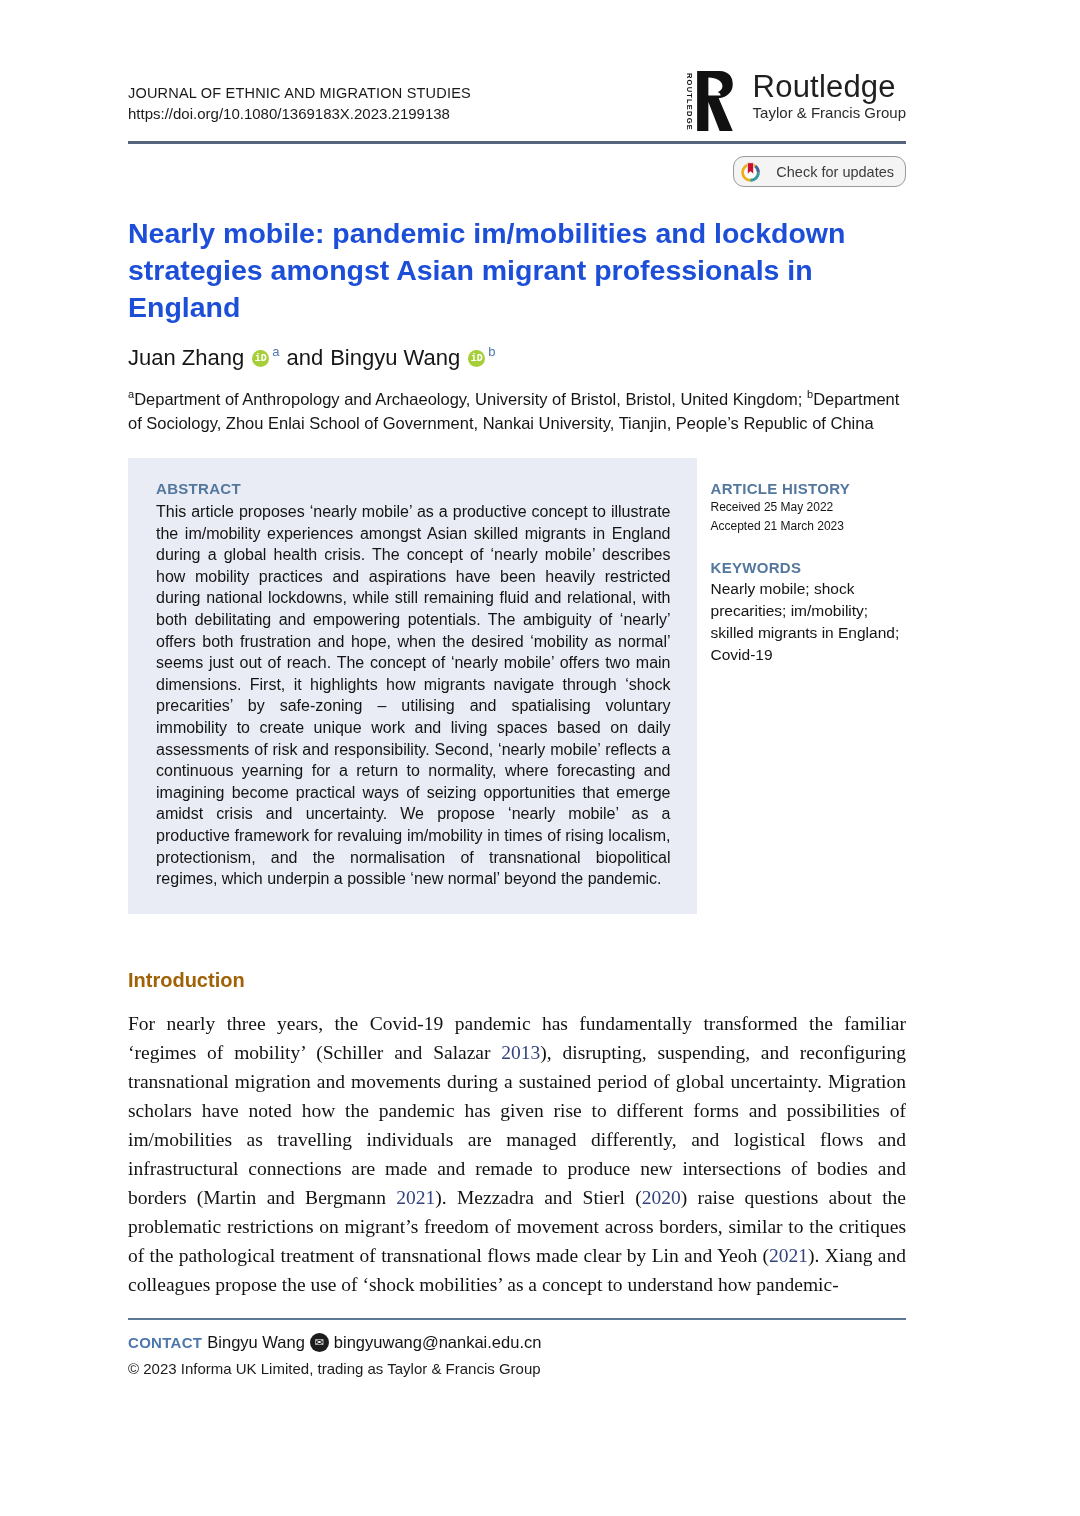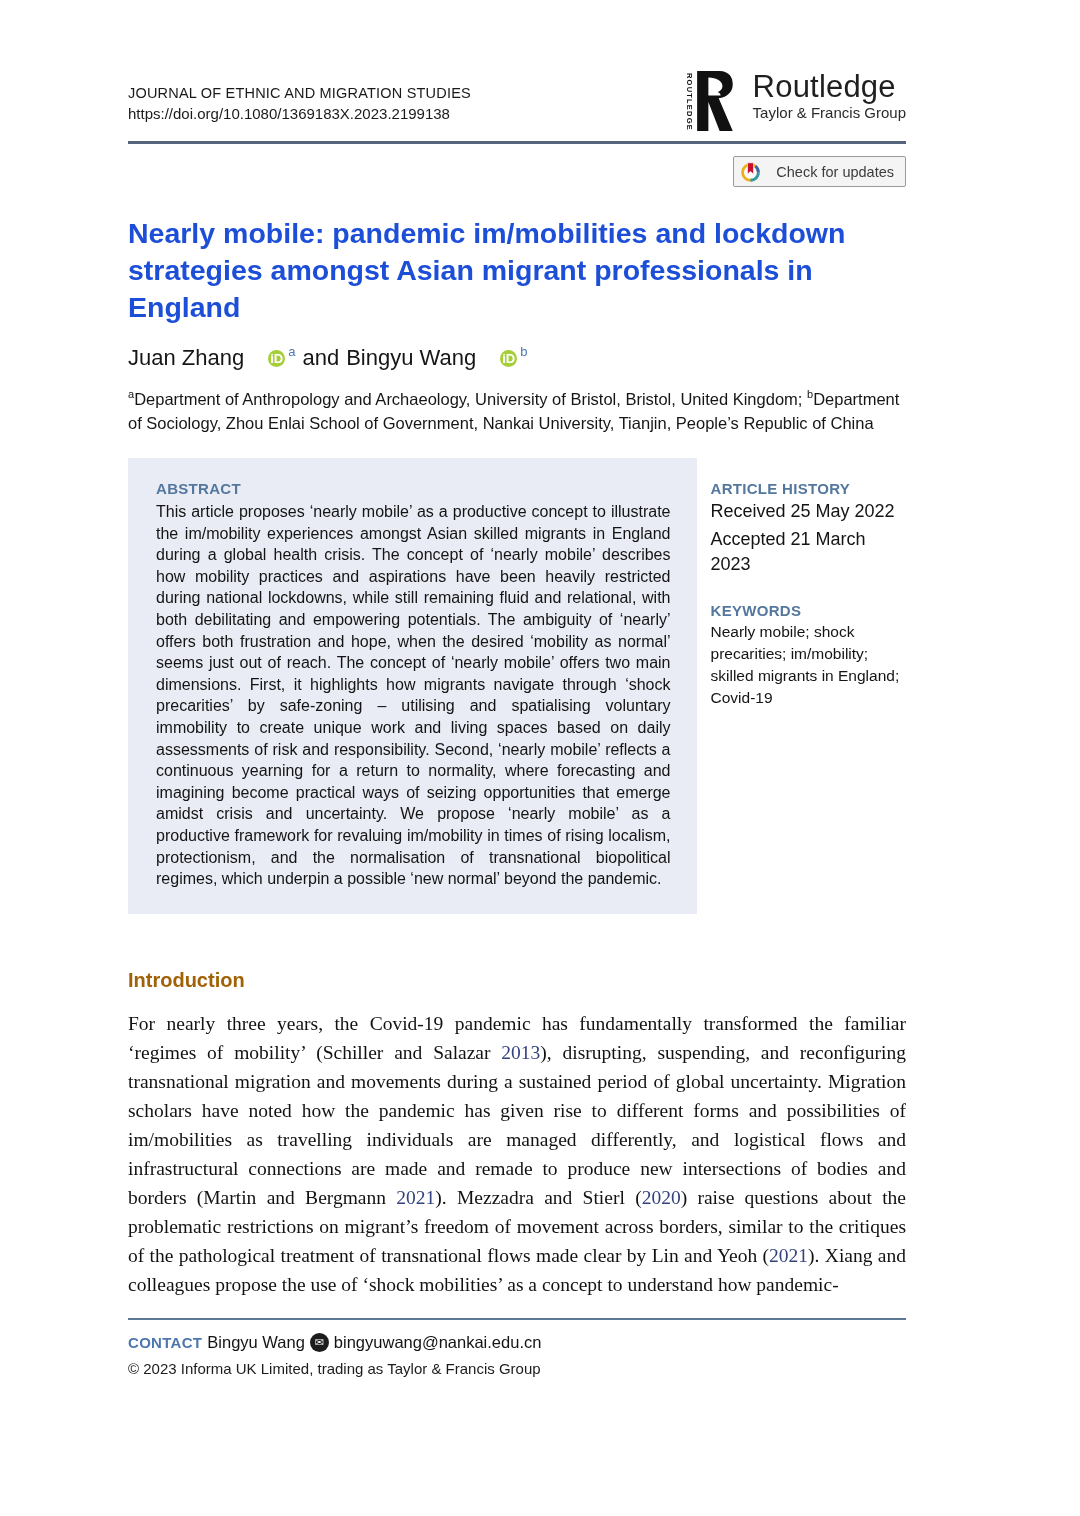--- a/index.html
+++ b/index.html
@@ -13,38 +13,38 @@
   .logo-block{display:flex;align-items:flex-start;gap:20px;margin-top:-14px;}
   .logo-device{display:flex;align-items:stretch;gap:2px;height:60px;}
   .logo-vertical-text{writing-mode:vertical-rl;font-size:7.5px;font-weight:bold;letter-spacing:1.2px;color:#111;line-height:1;padding-top:2px;}
   .logo-wordmark{line-height:1;}
   .logo-name{font-size:31px;color:#1f1f1f;font-weight:500;letter-spacing:.2px;}
   .logo-tagline{font-size:15px;color:#2b2b2b;margin-top:3px;}
   .top-rule{height:3px;background:#55657c;margin-top:10px;}
 
   
   .badge-row{display:flex;justify-content:flex-end;margin-top:12px;}
-  .check-badge{display:inline-flex;align-items:center;gap:15px;border:1px solid #9a9a9a;background:#f4f4f4;border-radius:2px;padding:4px 11px 4px 6px;cursor:pointer;}
+  .check-badge{display:inline-flex;align-items:center;gap:15px;border:1px solid #9a9a9a;background:#f4f4f4;border-radius:11px;padding:4px 11px 4px 6px;cursor:pointer;}
   .check-badge-label{font-size:14.5px;color:#3c3c3c;}
 
   
   .title{margin-top:28px;font-size:28.5px;line-height:37px;font-weight:bold;color:#1d4ed8;}
   .authors{margin-top:13px;font-size:22px;color:#161616;display:flex;align-items:center;flex-wrap:wrap;}
-  .orcid{display:inline-flex;align-items:center;justify-content:center;width:17px;height:17px;border-radius:50%;background:#a6ce39;color:#fff;font-size:13px;font-weight:bold;margin:0 3px 0 24px;cursor:pointer;}
+  .orcid{display:inline-flex;align-items:center;justify-content:center;width:17px;height:17px;border-radius:50%;background:#a6ce39;color:#fff;font-size:10px;font-weight:bold;margin:0 3px 0 8px;cursor:pointer;font-family:Liberation Mono, monospace;}
   .author-sup{font-size:13px;color:#4d77ad;vertical-align:super;position:relative;top:-7px;font-weight:500;}
   .affiliations{margin-top:15px;font-size:16.5px;line-height:1.5;color:#161616;max-width:825px;}
   .affil-sup{font-size:11px;vertical-align:super;color:#161616;}
 
   
   .abstract-row{display:flex;margin-top:22px;}
   .abstract-box{box-sizing:border-box;width:612px;background:#e9ecf4;padding:22px 26px 24px 28px;}
   .block-heading{font-size:15px;font-weight:bold;color:#54779e;letter-spacing:.3px;}
   .abstract-text{margin-top:4px;font-size:16px;line-height:21.6px;text-align:justify;color:#141414;}
   .side-col{width:212px;margin-left:14px;padding-top:22px;}
-  .side-line{font-size:18px;line-height:1.42;color:#141414;margin-top:2px;}
+  .side-line{font-size:12px;line-height:1.42;color:#141414;margin-top:2px;}
   .side-block + .side-block{margin-top:24px;}
   .keywords-text{font-size:15.5px;line-height:1.42;color:#141414;margin-top:2px;}
 
   
   .section-heading{margin-top:55px;font-size:20px;font-weight:bold;color:#a16207;}
   .body-para{margin-top:17px;font-family:"Liberation Serif","DejaVu Serif",serif;font-size:19.5px;line-height:29px;text-align:justify;color:#121212;max-width:825px;}
   .cite{color:#33427e;cursor:pointer;}
 
   
   .footer-rule{height:2px;background:#5e7894;margin-top:17px;}

